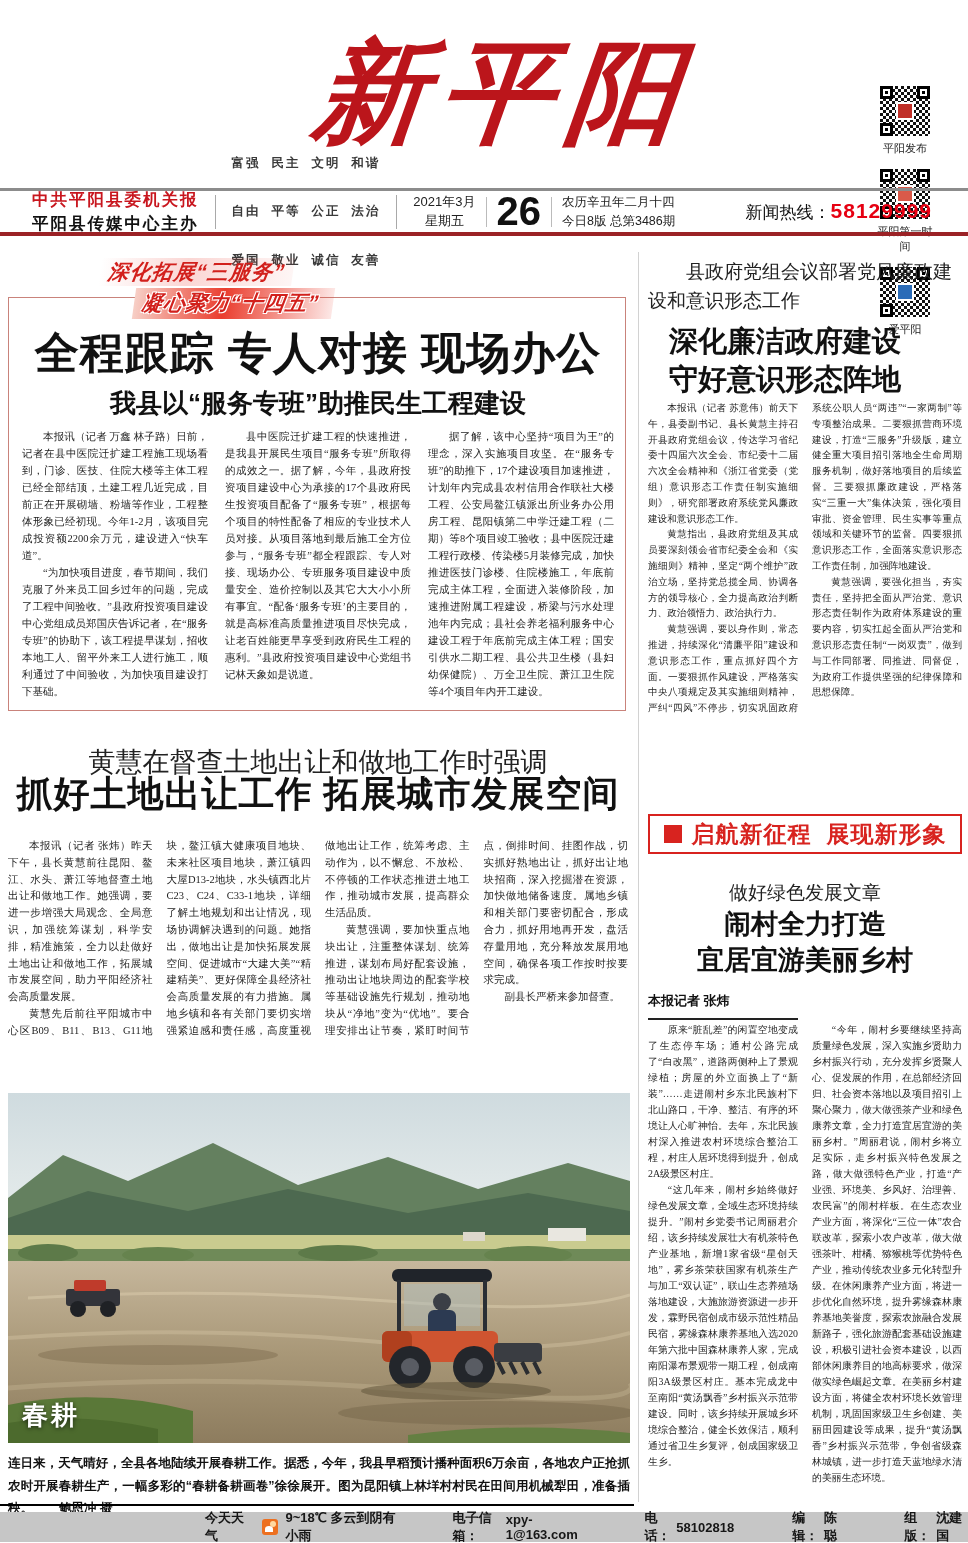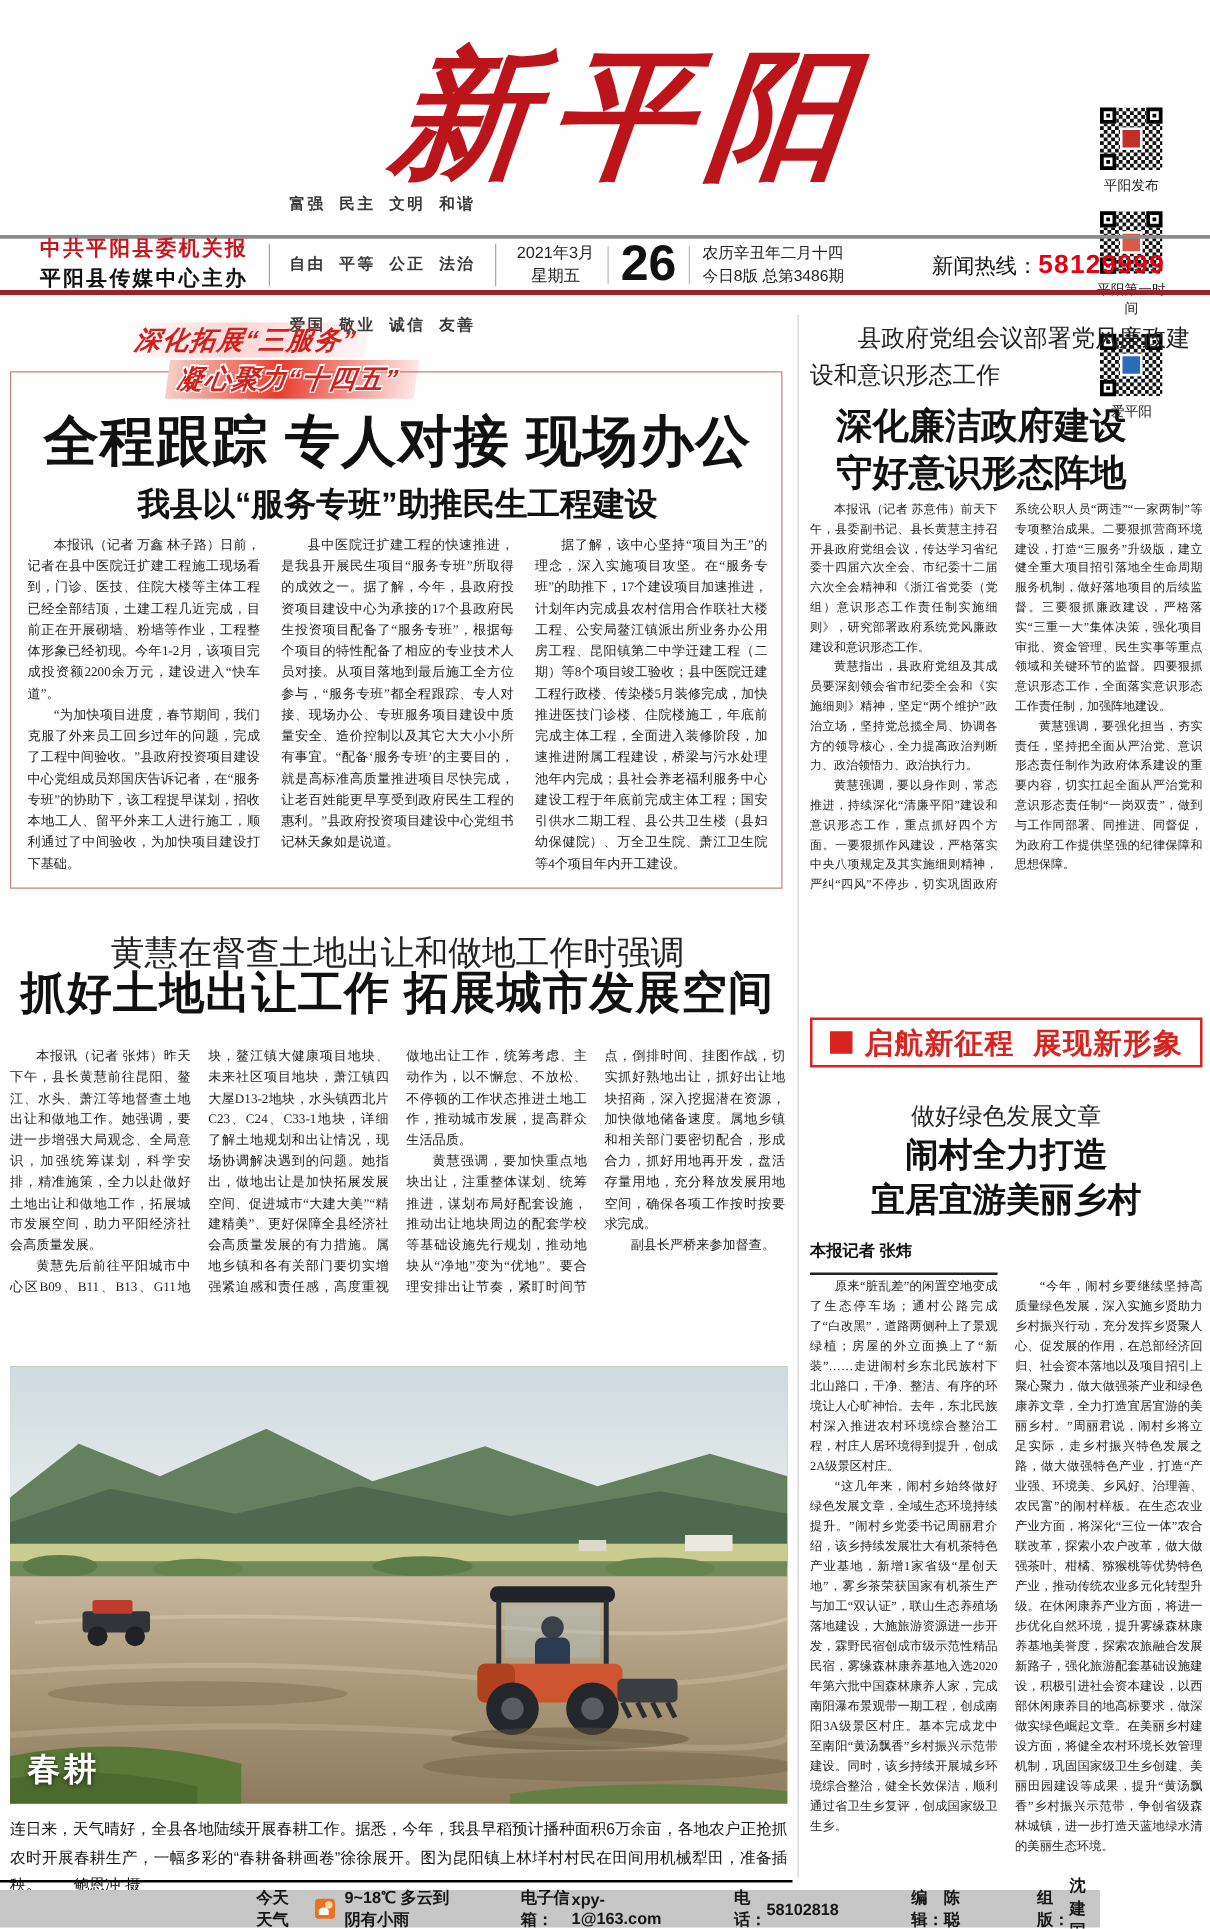--- a/index.html
+++ b/index.html
@@ -57,21 +57,21 @@
   .art2-kicker{top:744px;left:8px;width:620px;font-size:27px;font-weight:500;color:#222;}
   .art2-headline{top:770px;left:8px;width:620px;font-size:36px;letter-spacing:1px;}
   .art2-body{top:838px;left:8px;width:620px;height:250px;font-size:10.5px;line-height:16.8px;
     column-count:4;column-gap:14px;}
 
   
   .photo{position:absolute;left:8px;top:1093px;width:622px;height:350px;overflow:hidden;background:#b4a78c;}
   .photo svg{display:block;width:100%;height:100%;}
   .photo-label{position:absolute;left:14px;bottom:10px;color:#fff;font-size:26px;font-weight:700;
     letter-spacing:3px;text-shadow:0 1px 4px rgba(0,0,0,.65);}
-  .caption{position:absolute;left:8px;top:1452px;width:622px;font-size:12.5px;font-weight:400;
+  .caption{position:absolute;left:8px;top:1452px;width:622px;font-size:12.5px;font-weight:700;
     line-height:1.8;text-align:justify;color:#111;}
   .caption .credit{margin-left:26px;}
   .hline-black{position:absolute;left:0;top:1504px;width:634px;height:2px;background:#000;}
   .v-divider{position:absolute;left:638px;top:252px;width:1px;height:1250px;background:#d2d2d2;}
 
   
   .gov-kicker{position:absolute;left:648px;top:258px;width:314px;font-size:19px;line-height:1.5;
     color:#222;text-indent:2em;text-align:left;font-weight:500;}
   .gov-headline{top:322px;left:628px;width:314px;font-size:29px;line-height:1.32;}
   .gov-body{top:400px;left:648px;width:314px;height:346px;font-size:9.6px;line-height:15.8px;
@@ -81,21 +81,21 @@
     color:#d8231f;font-size:23px;font-weight:900;letter-spacing:1px;white-space:pre;}
   .sec-banner .sq{width:18px;height:18px;background:#d8231f;flex:0 0 auto;}
   .vil-kicker{top:880px;left:648px;width:314px;font-size:19px;font-weight:500;color:#222;}
   .vil-headline{top:906px;left:648px;width:314px;font-size:27px;line-height:1.35;}
   .vil-byline{position:absolute;left:648px;top:992px;width:150px;font-size:13px;font-weight:700;
     padding-bottom:8px;border-bottom:2px solid #222;color:#111;}
   .vil-body{top:1022px;left:648px;width:314px;height:478px;font-size:9.9px;line-height:16px;
     column-count:2;column-gap:14px;}
 
   
-  .footer{position:absolute;left:0;top:1512px;width:880px;height:30px;background:#c6c6c6;
+  .footer{position:absolute;left:0;top:1512px;width:968px;height:30px;background:#c6c6c6;
     display:flex;align-items:center;font-size:13px;font-weight:700;color:#161616;}
   .footer .pad{width:205px;flex:0 0 auto;}
   .wicon{width:16px;height:16px;background:#ed7020;border-radius:3px;position:relative;margin:0 8px 0 14px;flex:0 0 auto;}
   .wicon::before{content:"";position:absolute;right:2px;top:2px;width:6px;height:6px;background:#ffd9a0;border-radius:50%;}
   .wicon::after{content:"";position:absolute;left:3px;top:7px;width:8px;height:6px;background:#fff;border-radius:50% 50% 0 0;}
   .fgap{margin-left:56px;}
   .fgap2{margin-left:58px;}
 </style>
 </head>
 <body>

